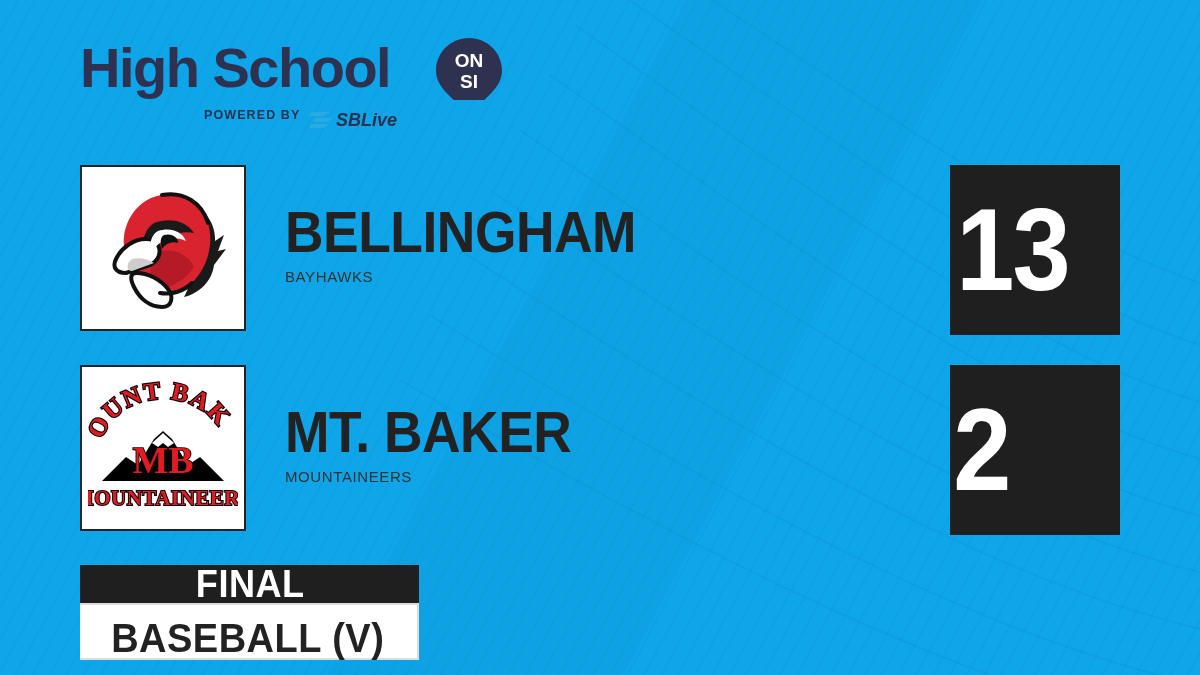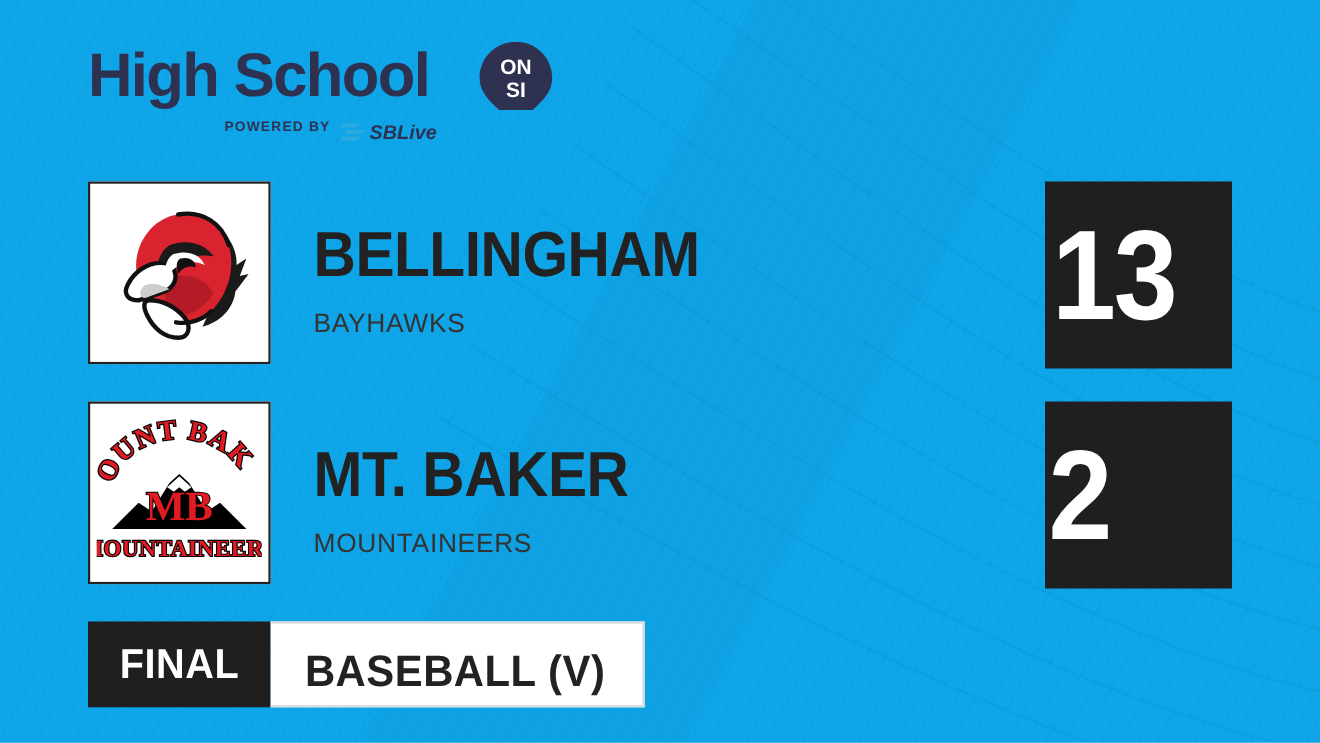--- a/index.html
+++ b/index.html
@@ -113,23 +113,23 @@
     font-weight: bold;
     font-size: 58px;
     line-height: 58px;
     letter-spacing: -0.5px;
     color: #222222;
     transform: scaleX(0.92);
     transform-origin: left center;
     white-space: nowrap;
   }
   .team-mascot {
-    margin-top: 20px;
+    margin-top: 7px;
     font-family: "Liberation Sans", sans-serif;
-    font-size: 24px;
+    font-size: 15px;
     letter-spacing: 0.6px;
     color: #333333;
     white-space: nowrap;
   }
 
   
   .score-box {
     position: absolute;
     width: 170px;
     height: 170px;
@@ -148,23 +148,24 @@
     color: #ffffff;
     transform: scaleX(0.9);
     letter-spacing: -2px;
   }
 
   
   .status-bar {
     position: absolute;
     left: 80px;
     top: 565px;
-    height: 78px;
+    height: 98px;
     display: flex;
     align-items: stretch;
+    flex-direction: column;
   }
   .status-state {
     background: #1f1f1f;
     color: #ffffff;
     display: flex;
     align-items: center;
     justify-content: center;
     padding: 0 26px;
     min-width: 96px;
   }

